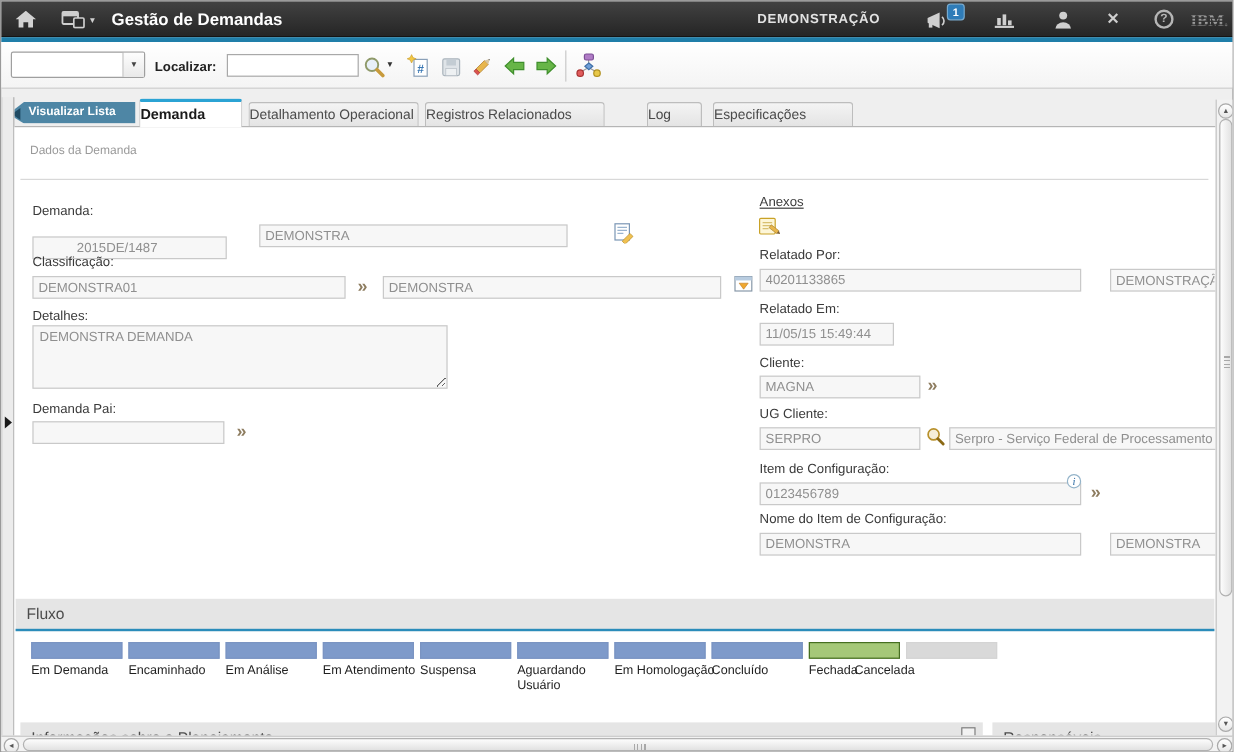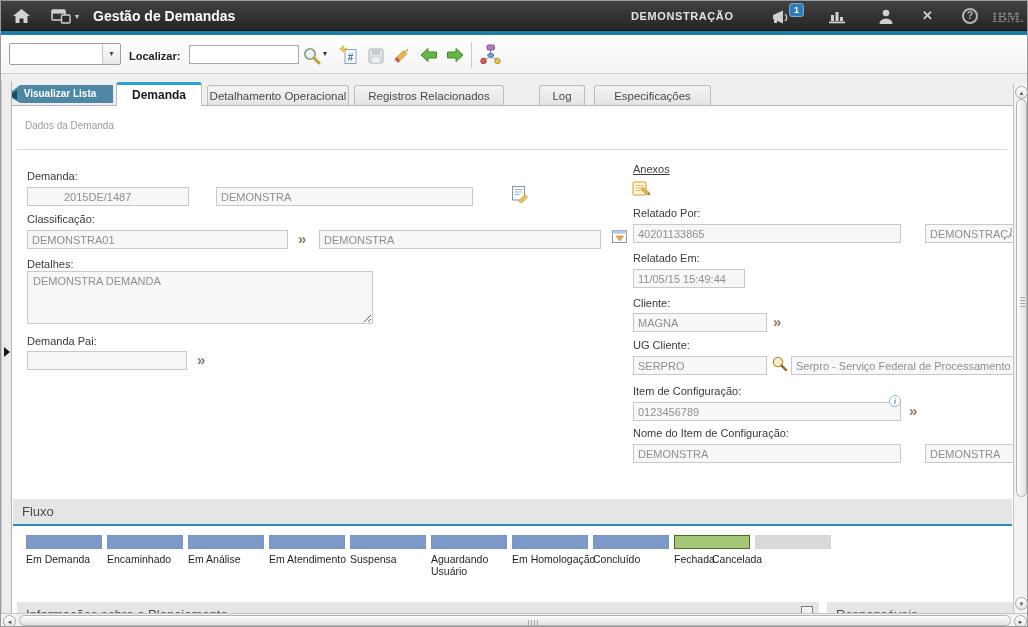--- a/index.html
+++ b/index.html
@@ -36,21 +36,21 @@
   .tb-sep{position:absolute;left:470px;top:7px;width:1px;height:26px;background:#c9c9c9}
 
   
   .vl-badge{position:absolute;left:6px;top:84px;width:106px;height:18px;background:#4e86a5;
             clip-path:polygon(0 55%,13px 0,100% 0,100% 100%,13px 100%);
             color:#fff;font-size:10px;font-weight:bold;text-align:center;line-height:18px;cursor:pointer}
   .vl-badge::before{content:"";position:absolute;left:3px;top:5px;border-style:solid;
             border-width:5px 7px 5px 0;border-color:transparent #1f4a63 transparent transparent}
   .tab{position:absolute;top:84px;height:21px;background:linear-gradient(#f4f4f4,#e3e3e3);
        border:1px solid #bdbdbd;border-bottom:none;border-radius:3px 3px 0 0;
-       font-size:11.5px;color:#4a4a4a;text-align:center;line-height:20px;cursor:pointer}
+       font-size:11.5px;color:#4a4a4a;text-align:left;line-height:20px;cursor:pointer}
   .tab.active{top:81px;height:24px;background:#fff;border-top:3px solid #2ba3d4;z-index:3;
        font-size:12px;font-weight:bold;color:#1a1a1a;line-height:21px}
 
   
   #splitter{position:absolute;left:0;top:80px;width:11px;height:532px;background:#ececec;
             border-right:1px solid #b2b2b2;border-left:1px solid #cfcfcf}
   #splitter .arrow{position:absolute;left:2px;top:266px;width:0;height:0;cursor:pointer;
             border-top:5px solid transparent;border-bottom:5px solid transparent;border-left:6px solid #1a1a1a}
   #content{position:absolute;left:11px;top:104px;width:1001px;height:508px;background:#fff;
            border-top:1px solid #b5b5b5;overflow:hidden}
@@ -215,21 +215,21 @@
 
   <div id="splitter">
     <span class="arrow"></span>
   </div>
 
   <div id="content">
     <div class="sec-title">Dados da Demanda</div>
     <div class="sec-rule"></div>
 
     <span class="lbl" style="left:15px;top:64px">Demanda:</span>
-    <input class="fld" style="left: 15px; top: 81px; width: 162px; padding-left: 36px;" value="2015DE/1487">
+    <input class="fld" style="left: 15px; top: 91px; width: 162px; padding-left: 36px;" value="2015DE/1487">
     <input class="fld" style="left: 204px; top: 81px; width: 257px;" value="DEMONSTRA">
     <span class="ficon" style="left:499px;top:79px">
       <svg width="18" height="18">
           <rect x="1.5" y="1.5" width="12" height="13.5" fill="#fff" stroke="#7a96b5"></rect>
           <path d="M3.5 4.5h8M3.5 7h8M3.5 9.5h5" stroke="#9ab4cf"></path>
           <polygon points="7.5,16 14,9.5 16.5,12 10,18.5" fill="#f0c050" stroke="#b8902c" stroke-width="0.6"></polygon>
         </svg>
     </span>
 
     <span class="lbl" style="left:15px;top:107px">Classificação:</span>

